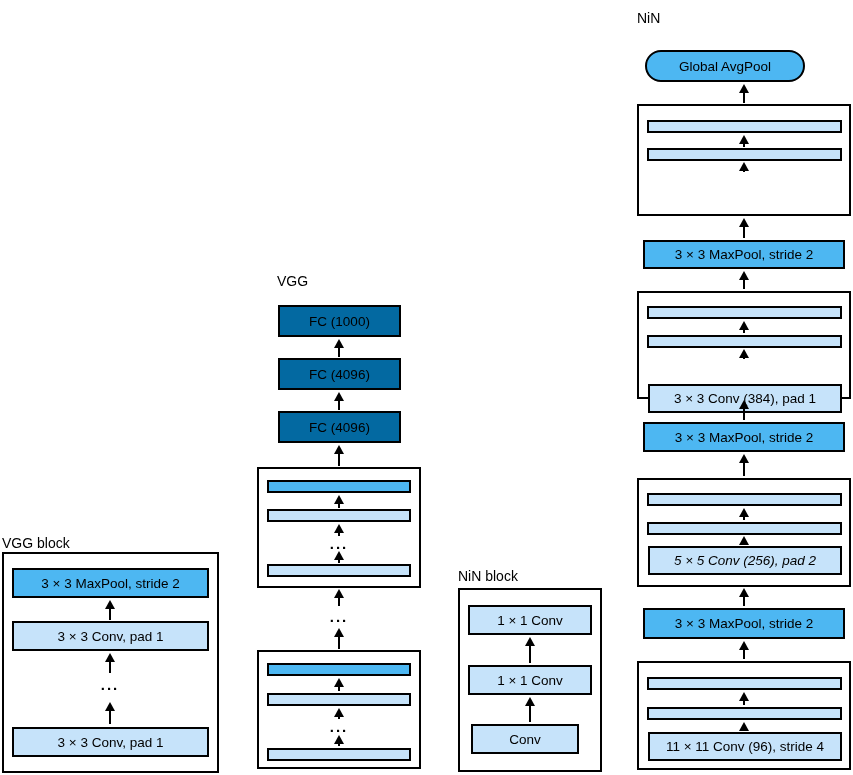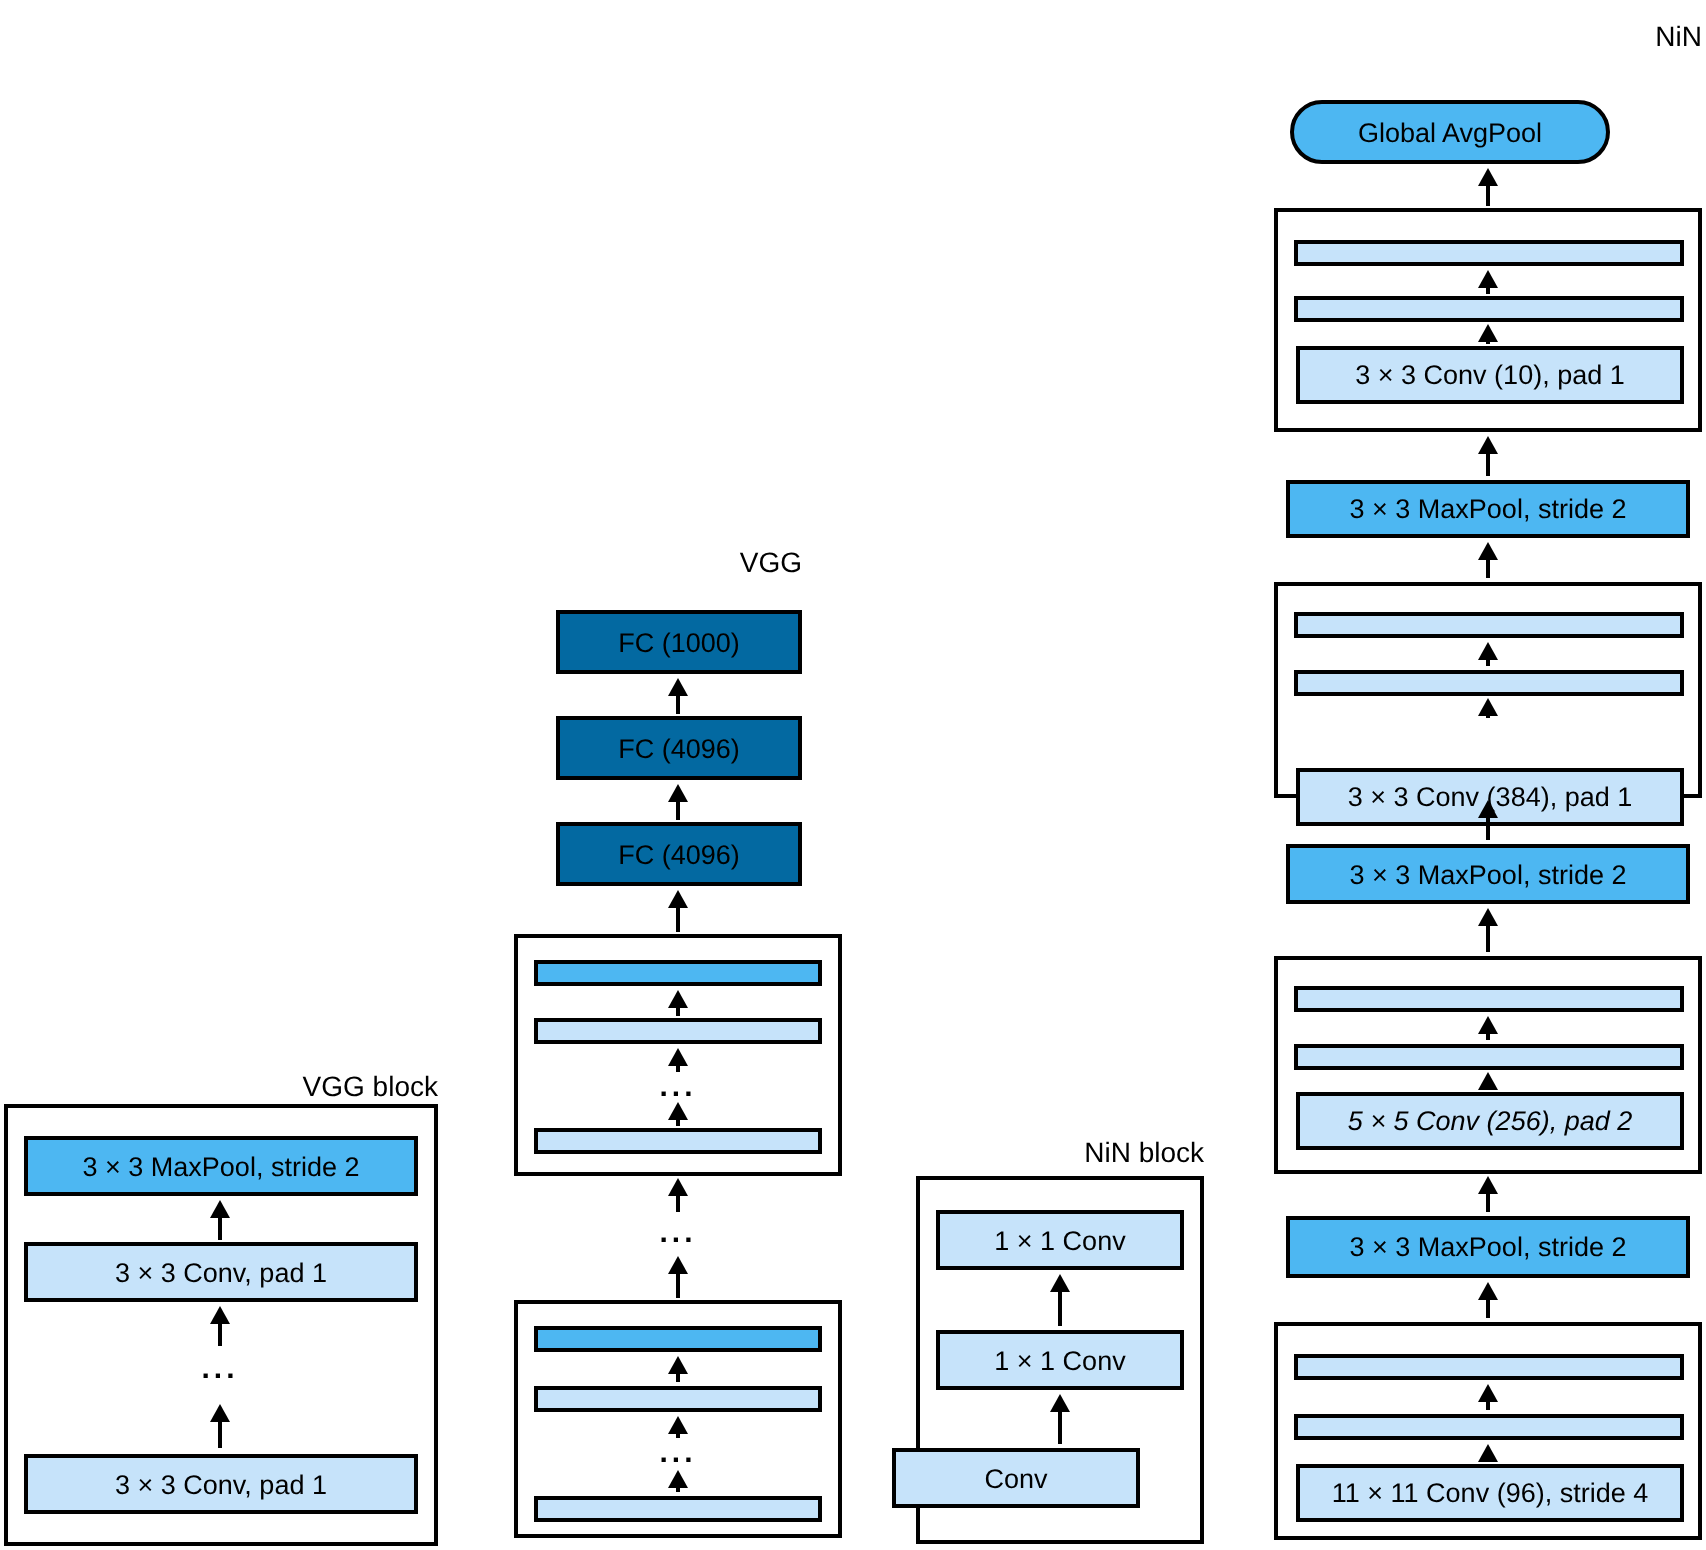--- a/index.html
+++ b/index.html
@@ -2,21 +2,21 @@
 <html><head>
 <meta charset="utf-8">
 <style>
   html, body { margin:0; padding:0; background:#ffffff; }
   .stage {
     position:relative; width:853px; height:775px; background:#ffffff;
     font-family:"Liberation Sans", sans-serif; color:#000;
     overflow:hidden;
   }
   .title {
-    position:absolute; text-align:right; font-size:14px; line-height:18px;
+    position:absolute; text-align:left; font-size:14px; line-height:18px;
   }
   .outline {
     position:absolute; box-sizing:border-box; background:#ffffff;
     border:2px solid #000;
   }
   .box {
     position:absolute; box-sizing:border-box; border:2px solid #000;
     display:flex; align-items:center; justify-content:center;
     font-size:13.5px; white-space:nowrap;
   }
@@ -86,32 +86,31 @@
   <div class="dots" style="left:324px;top:717px;width:30px;">...</div>
   <div class="arrow" style="left:333px;top:735px;height:11px;"></div>
   <div class="bar light" style="left:267px;top:748px;width:144px;height:13px;"></div>
 
   <div class="title" style="left:458px;top:567px;width:144px;">NiN block</div>
   <div class="outline" style="left:458px;top:588px;width:144px;height:184px;"></div>
   <div class="box light" style="left:468px;top:605px;width:124px;height:30px;">1 × 1 Conv</div>
   <div class="arrow" style="left:524px;top:637px;height:26px;"></div>
   <div class="box light" style="left:468px;top:665px;width:124px;height:30px;">1 × 1 Conv</div>
   <div class="arrow" style="left:524px;top:697px;height:25px;"></div>
-  <div class="box light" style="left:446px;top:724px;width:124px;height:30px;">Conv</div>
+  <div class="box light" style="left:471px;top:724px;width:108px;height:30px;">Conv</div>
 
   <div class="title" style="left:637px;top:9px;width:214px;">NiN</div>
   <div class="box dark" style="left:645px;top:50px;width:160px;height:32px;border-radius:16px;">Global AvgPool</div>
   <div class="arrow" style="left:738px;top:84px;height:19px;"></div>
 
   <div class="outline" style="left:637px;top:104px;width:214px;height:112px;"></div>
   <div class="bar light" style="left:647px;top:120px;width:195px;height:13px;"></div>
   <div class="arrow" style="left:738px;top:135px;height:12px;"></div>
   <div class="bar light" style="left:647px;top:148px;width:195px;height:13px;"></div>
   <div class="arrow" style="left:738px;top:162px;height:10px;"></div>
-  <div class="box light" style="left:648px;top:173px;width:194px;height:29px;">3 × 3 Conv (10), pad 1</div>
 
   <div class="arrow" style="left:738px;top:218px;height:20px;"></div>
   <div class="box dark" style="left:643px;top:240px;width:202px;height:29px;">3 × 3 MaxPool, stride 2</div>
   <div class="arrow" style="left:738px;top:271px;height:18px;"></div>
 
   <div class="outline" style="left:637px;top:291px;width:214px;height:108px;"></div>
   <div class="bar light" style="left:647px;top:306px;width:195px;height:13px;"></div>
   <div class="arrow" style="left:738px;top:321px;height:12px;"></div>
   <div class="bar light" style="left:647px;top:335px;width:195px;height:13px;"></div>
   <div class="arrow" style="left:738px;top:349px;height:10px;"></div>

